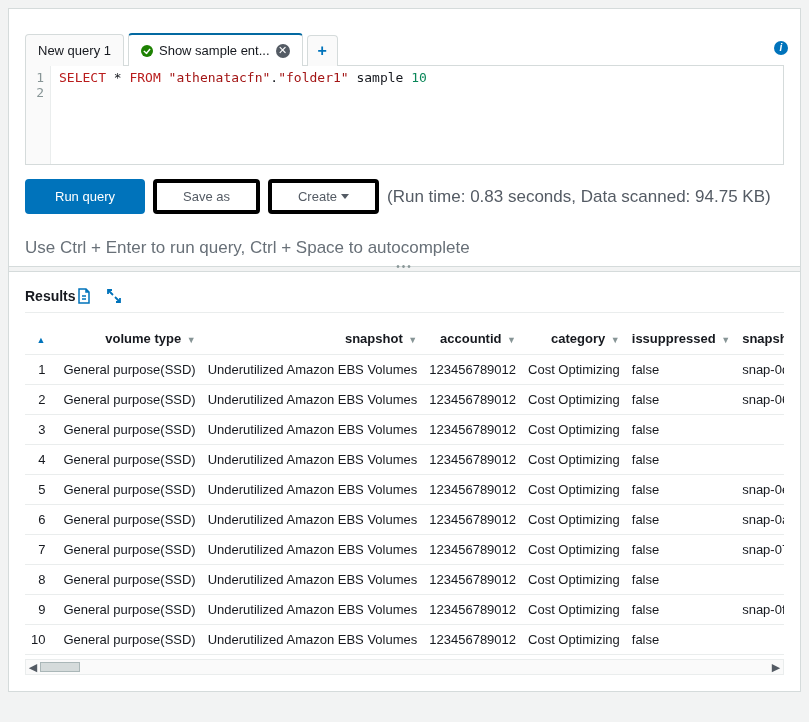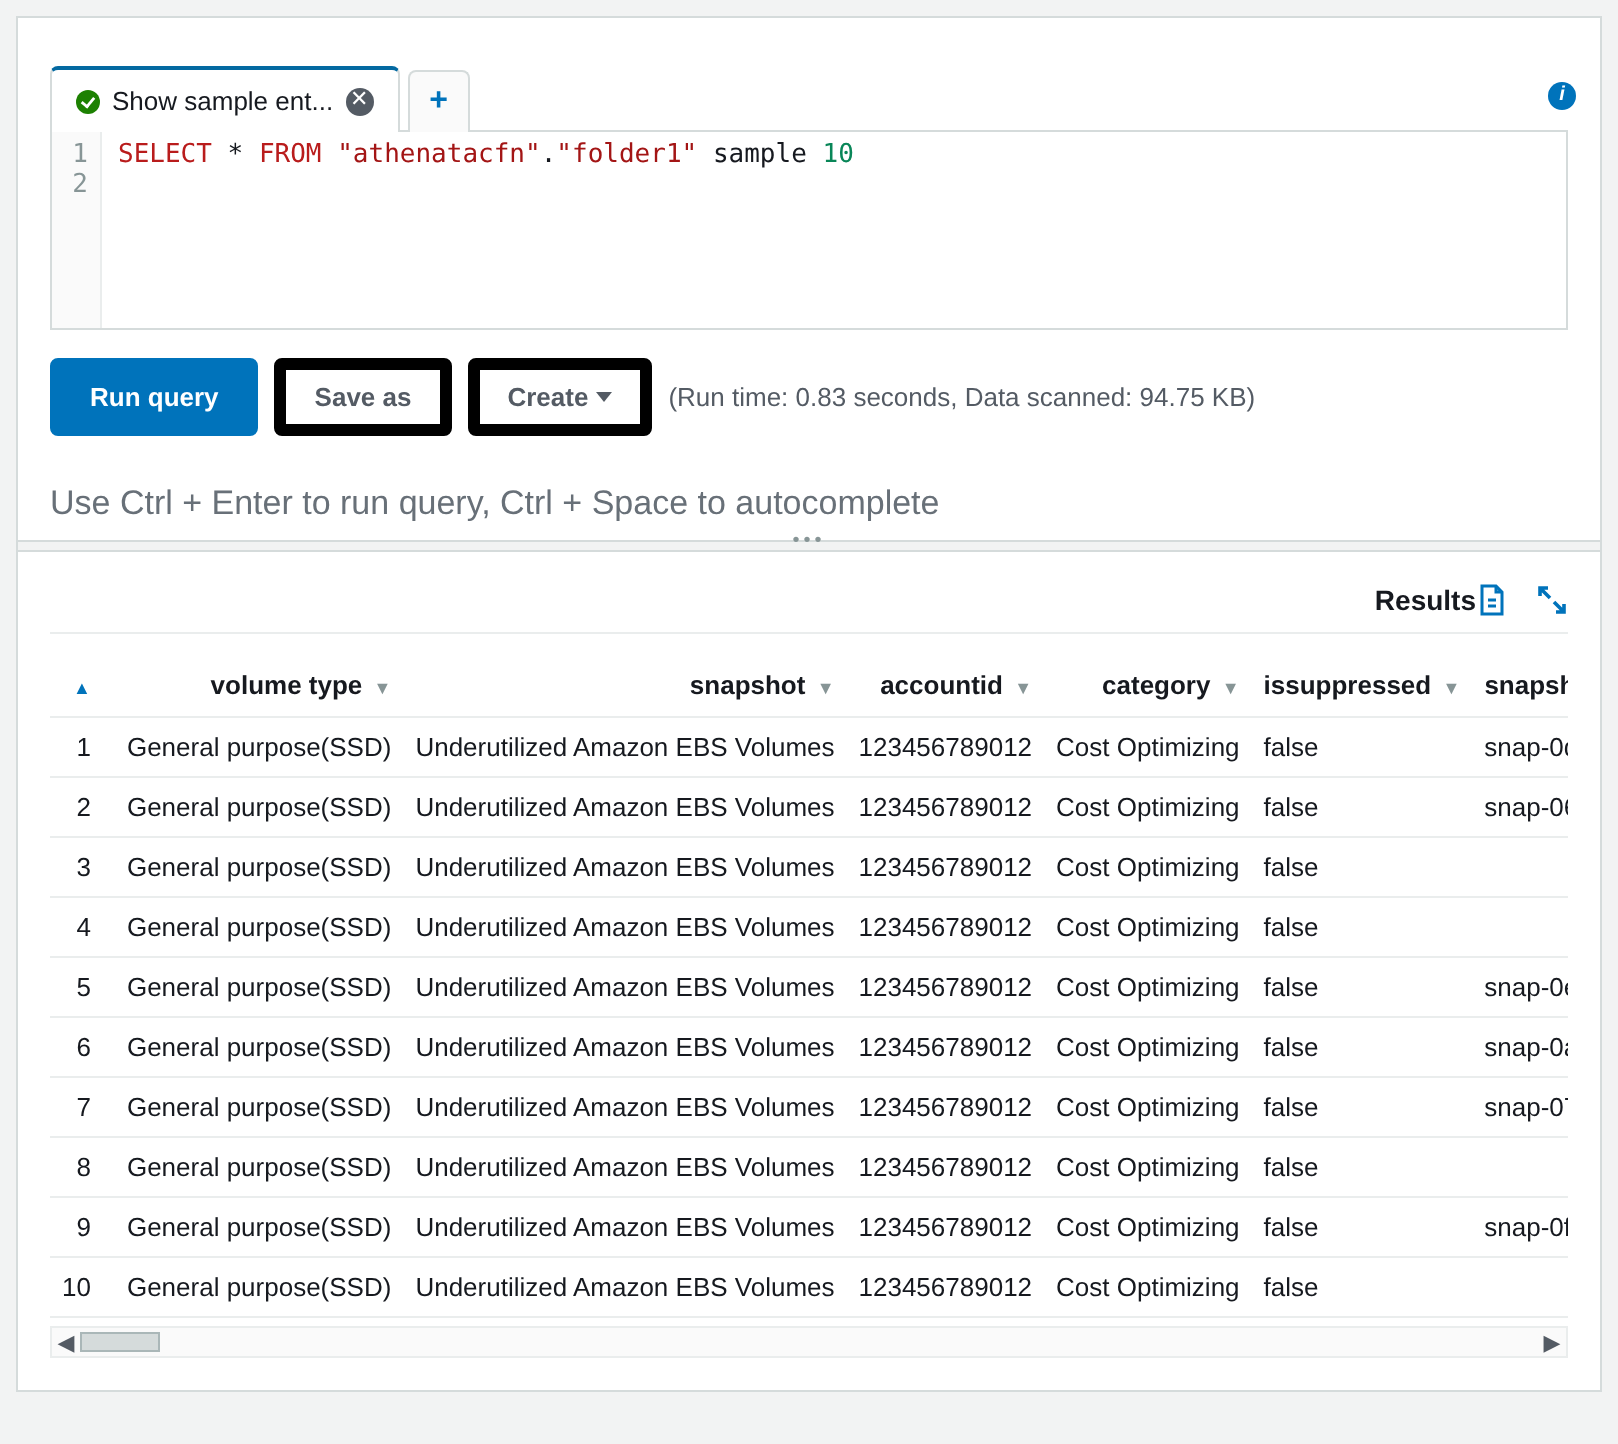--- a/index.html
+++ b/index.html
@@ -15,31 +15,31 @@
   .tab .close-icon { width: 14px; height: 14px; background: #545b64; border-radius: 50%; color: #fff; font-size: 11px; line-height: 13px; text-align: center; display: inline-block; cursor: pointer; }
   .tab.add { padding: 8px 10px; color: #0073bb; font-weight: bold; font-size: 16px; line-height: 14px; }
   .editor { border: 1px solid #d5dbdb; margin-top: -1px; background: #fff; min-height: 100px; display: flex; font-family: Menlo, Consolas, monospace; font-size: 13px; }
   .gutter { background: #fafafa; color: #879596; padding: 4px 6px; text-align: right; border-right: 1px solid #eaeded; user-select: none; }
   .gutter div { min-width: 12px; }
   .code { padding: 4px 8px; white-space: pre; }
   .kw { color: #b91c1c; }
   .str { color: #a31515; }
   .num { color: #098658; }
   .actions { display: flex; align-items: center; gap: 8px; margin-top: 14px; flex-wrap: wrap; }
-  .btn { border: 6px solid #000000; border-radius: 4px; background: #fff; color: #545b64; padding: 6px 14px; font-weight: bold; font-size: 13px; cursor: pointer; display: inline-flex; align-items: center; gap: 4px; }
+  .btn { border: 4px solid #000000; border-radius: 4px; background: #fff; color: #545b64; padding: 6px 26px; font-weight: normal; font-size: 13px; cursor: pointer; display: inline-flex; align-items: center; gap: 4px; }
   .btn.primary { background: #0073bb; border-color: #0073bb; color: #fff; }
   .btn .caret { width: 0; height: 0; border-left: 4px solid transparent; border-right: 4px solid transparent; border-top: 5px solid #545b64; }
-  .status { color: #545b64; font-size: 13px; }
+  .status { color: #545b64; font-size: 17px; }
   .hint { color: #687078; font-size: 17px; margin-top: 12px; }
   .right-actions { float: right; display: flex; gap: 8px; }
   .row-flex { display: flex; justify-content: space-between; align-items: center; margin-top: 12px; }
   .divider { height: 6px; background: #f2f3f3; border-top: 1px solid #d5dbdb; border-bottom: 1px solid #d5dbdb; text-align: center; color: #879596; font-size: 10px; line-height: 4px; position: relative; }
   .divider::after { content: "•••"; letter-spacing: 2px; position: relative; top: -2px; }
   .results-panel { padding: 16px; }
-  .results-head { display: flex; justify-content: flex-end; align-items: center; border-bottom: 1px solid #eaeded; padding-bottom: 8px; }
+  .results-head { display: flex; justify-content: flex-start; align-items: center; border-bottom: 1px solid #eaeded; padding-bottom: 8px; }
   .results-head h3 { font-weight: bold; font-size: 14px; }
   .results-icons { display: flex; gap: 14px; }
   .icon-svg { width: 16px; height: 16px; cursor: pointer; }
   .table-wrap { overflow-x: hidden; margin-top: 10px; }
   table { border-collapse: collapse; width: 100%; font-size: 13px; }
   th { text-align: right; font-weight: bold; padding: 8px 6px; border-bottom: 1px solid #eaeded; white-space: nowrap; color: #16191f; }
   th .sort { color: #879596; font-size: 9px; margin-left: 2px; display: inline-block; }
   th.num-col .sort-up { color: #0073bb; }
   td { padding: 7px 6px; border-bottom: 1px solid #eaeded; white-space: nowrap; color: #16191f; }
   td.row-num, th.num-col { text-align: right; padding-right: 12px; color: #16191f; }
@@ -49,20 +49,23 @@
   .hscroll .thumb { position: absolute; left: 0; top: 2px; height: 10px; width: 40px; background: #d5dbdb; border: 1px solid #aab7b8; }
 </style>
 </head>
 <body>
 
 <div class="container">
   <span class="info-icon">i</span>
 
   <div class="panel">
     <div class="tabs">
+      <div class="tab">
+        <span>New query 1</span>
+      </div>
       <div class="tab active">
         <span class="check-icon"></span>
         <span>Show sample ent...</span>
         <span class="close-icon">✕</span>
       </div>
       <div class="tab add">+</div>
     </div>
 
     <div class="editor">
       <div class="gutter">

